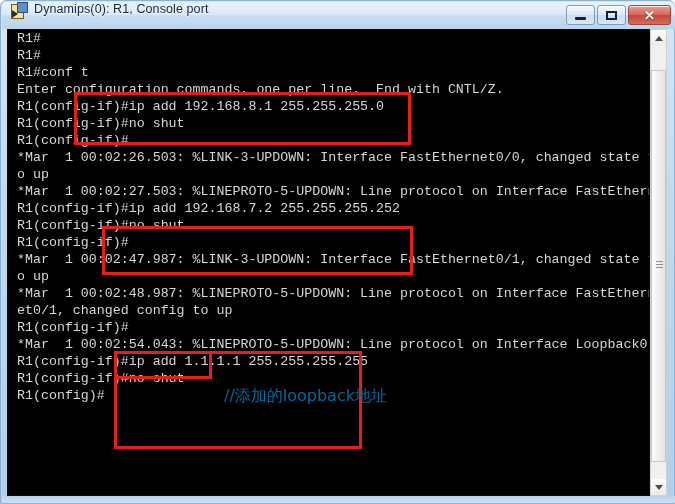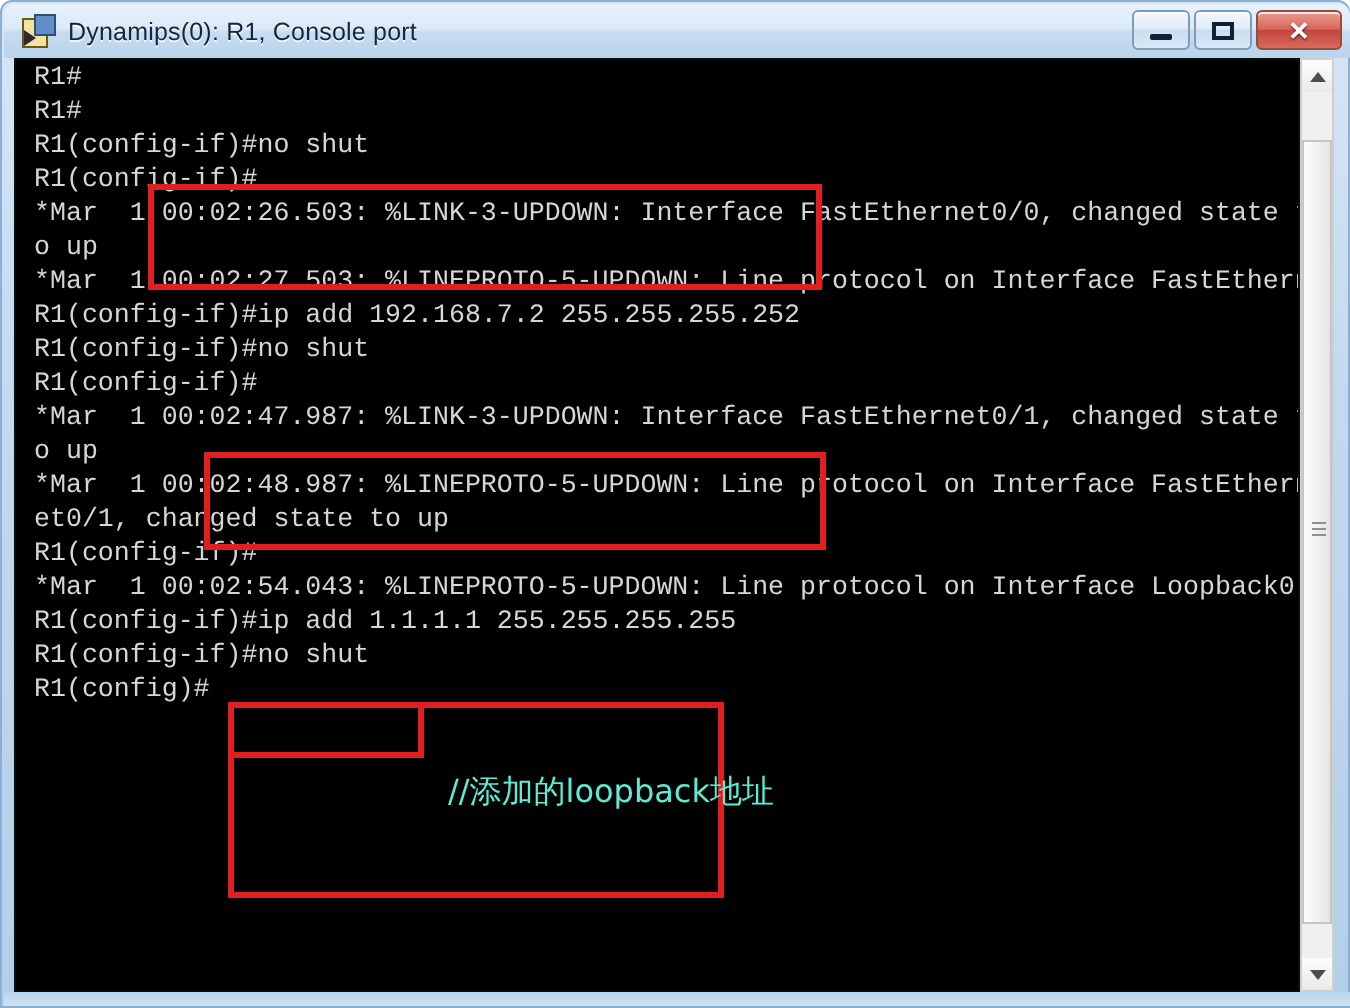--- a/index.html
+++ b/index.html
@@ -30,21 +30,20 @@
   
   #titlebar {
     position: absolute;
     left: 1px; top: 1px;
     width: 673px;
     height: 27px;
     box-sizing: border-box;
     background: linear-gradient(to bottom, #e9f2fb 0%, #dbe9f7 45%, #c7dcf0 52%, #bad4ec 100%);
     border-radius: 5px 5px 0 0;
     display: flex;
-    align-items: center;
   }
   #app-icon {
     width: 17px; height: 17px;
     margin-left: 8px;
     position: relative;
     flex: none;
   }
   #app-icon .sheet {
     position: absolute;
     left: 1px; top: 2px;
@@ -154,21 +153,21 @@
     box-sizing: border-box;
     pointer-events: none;
   }
   #annot-text {
     position: absolute;
     left: 216px;
     top: 356px;
     font-family: "DejaVu Sans", "Liberation Sans", sans-serif;
     font-size: 16px;
     line-height: 20px;
-    color: #5eead4;
+    color: #0369a1;
     white-space: nowrap;
     letter-spacing: 0px;
   }
 
   
   #scrollbar {
     position: absolute;
     right: 7px;
     top: 28px;
     width: 17px;
@@ -254,32 +253,35 @@
       <div class="winbtn close">
         <div class="glyph-close">✕</div>
       </div>
     </div>
   </div>
 
   <div id="terminal">
     <div id="term-lines">
         <div class="tline">R1#</div>
         <div class="tline">R1#</div>
+        <div class="tline">R1#conf t</div>
+        <div class="tline">Enter configuration commands, one per line.  End with CNTL/Z.</div>
+        <div class="tline">R1(config-if)#ip add 192.168.8.1 255.255.255.0</div>
         <div class="tline">R1(config-if)#no shut</div>
         <div class="tline">R1(config-if)#</div>
         <div class="tline">*Mar  1 00:02:26.503: %LINK-3-UPDOWN: Interface FastEthernet0/0, changed state t</div>
         <div class="tline">o up</div>
         <div class="tline">*Mar  1 00:02:27.503: %LINEPROTO-5-UPDOWN: Line protocol on Interface FastEthern</div>
         <div class="tline">R1(config-if)#ip add 192.168.7.2 255.255.255.252</div>
         <div class="tline">R1(config-if)#no shut</div>
         <div class="tline">R1(config-if)#</div>
         <div class="tline">*Mar  1 00:02:47.987: %LINK-3-UPDOWN: Interface FastEthernet0/1, changed state t</div>
         <div class="tline">o up</div>
         <div class="tline">*Mar  1 00:02:48.987: %LINEPROTO-5-UPDOWN: Line protocol on Interface FastEthern</div>
-        <div class="tline">et0/1, changed state to up</div>
+        <div class="tline">et0/1, changed config to up</div>
         <div class="tline">R1(config-if)#</div>
         <div class="tline">*Mar  1 00:02:54.043: %LINEPROTO-5-UPDOWN: Line protocol on Interface Loopback0,</div>
         <div class="tline">R1(config-if)#ip add 1.1.1.1 255.255.255.255</div>
         <div class="tline">R1(config-if)#no shut</div>
         <div class="tline">R1(config)#</div>
       </div>
 
     <div class="redbox" style="left:66px; top:62px; width:337px; height:53px;"></div>
 
     <div class="redbox" style="left:94px; top:196px; width:311px; height:49px;"></div>

